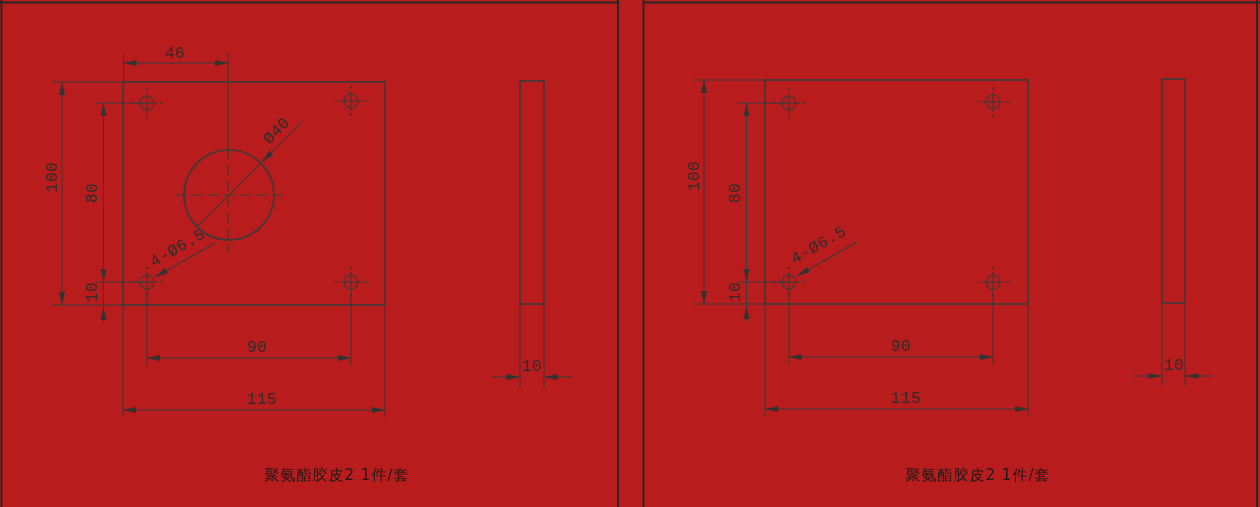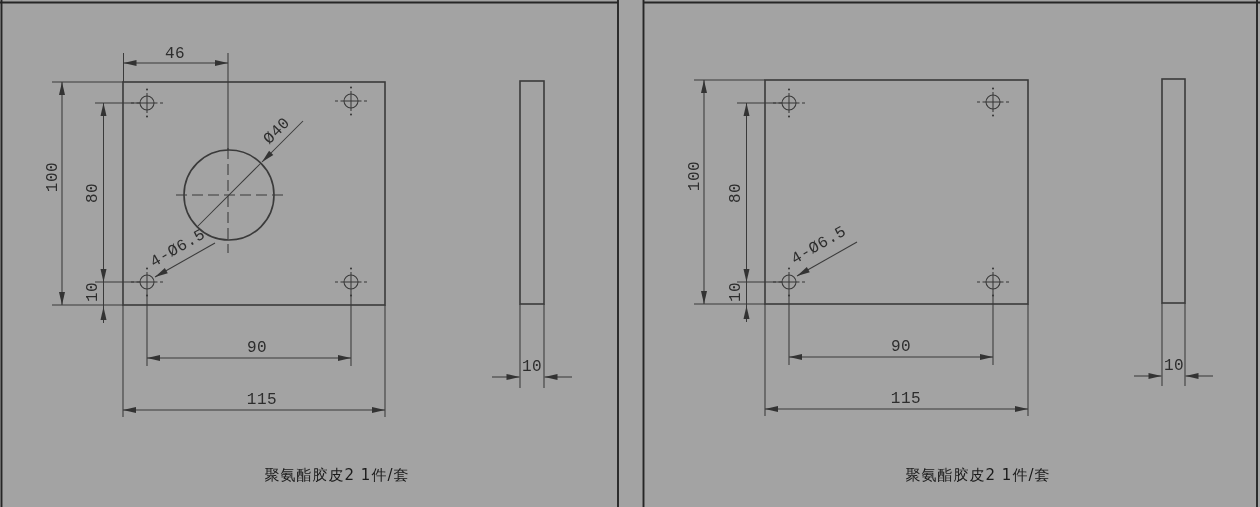--- a/index.html
+++ b/index.html
@@ -1,16 +1,16 @@
 <!DOCTYPE html>
 <html><head>
 <meta charset="utf-8">
 <style>
   html,body{margin:0;padding:0;background:#ffffff;}
-  .canvas{position:relative;width:1260px;height:507px;background:#a3a3a3;overflow:hidden;
+  .canvas{position:relative;width:1260px;height:507px;background:#b91c1c;overflow:hidden;
           font-family:"Liberation Sans",sans-serif;}
   .panel{position:absolute;top:0;}
   #panel-left{left:0;}
   #panel-right{left:630px;}
   svg line, svg rect, svg circle{stroke:#3a3a3a;fill:none;}
   .w-outline{stroke-width:1.6;}
   .w-thin{stroke-width:1.05;}
   .w-border{stroke:#262626 !important;stroke-width:1.9;}
   .dash{stroke-dasharray:11 5;}
   .dot{fill:#333;stroke:none;}

